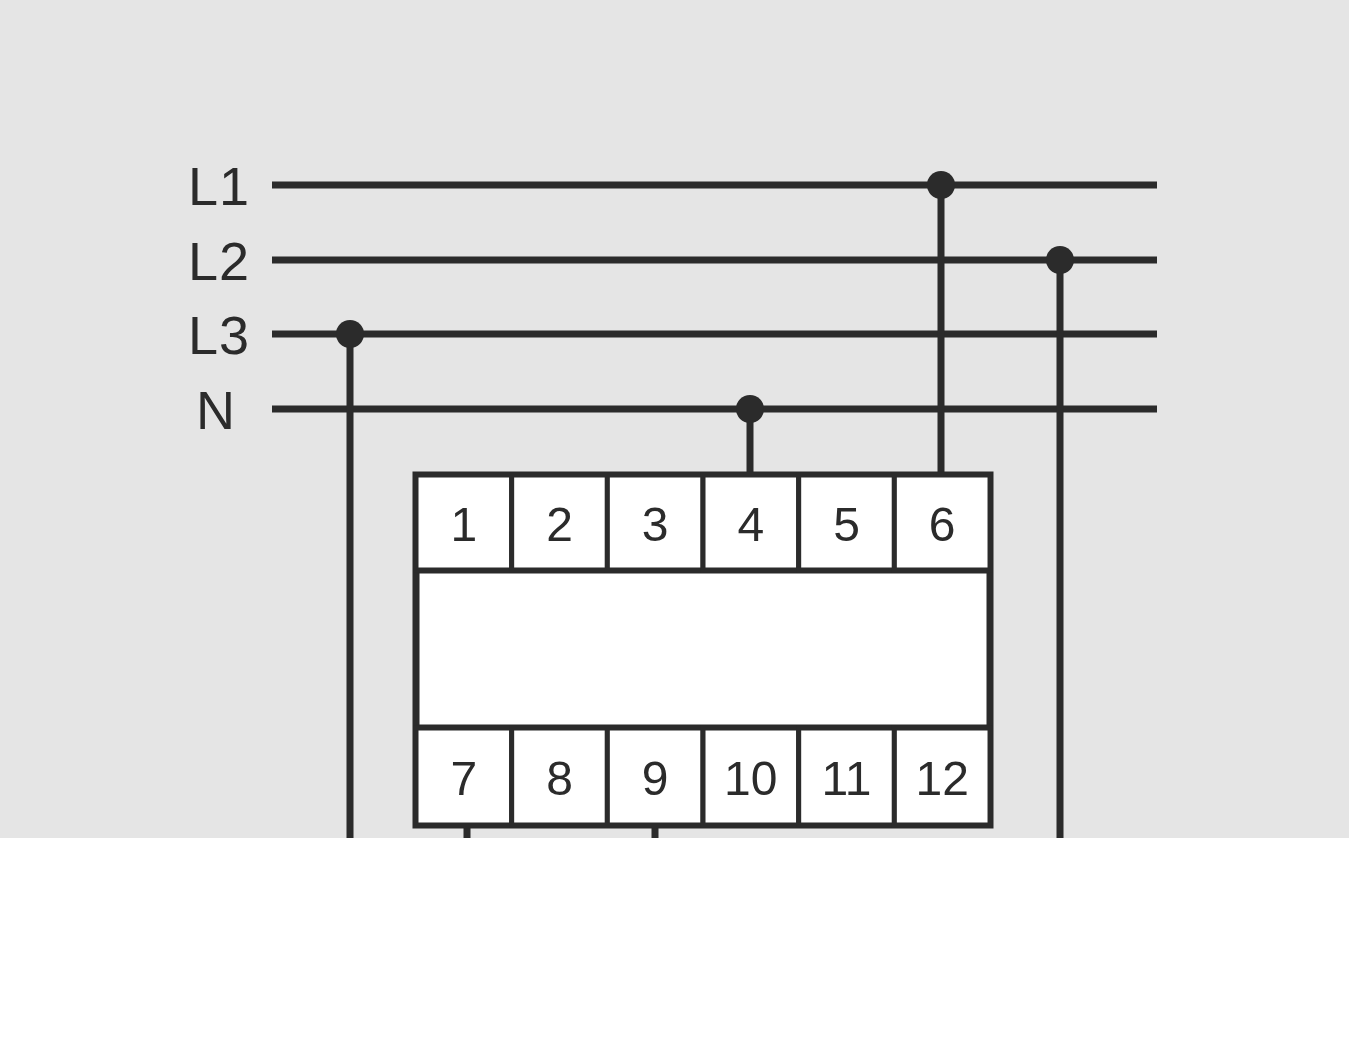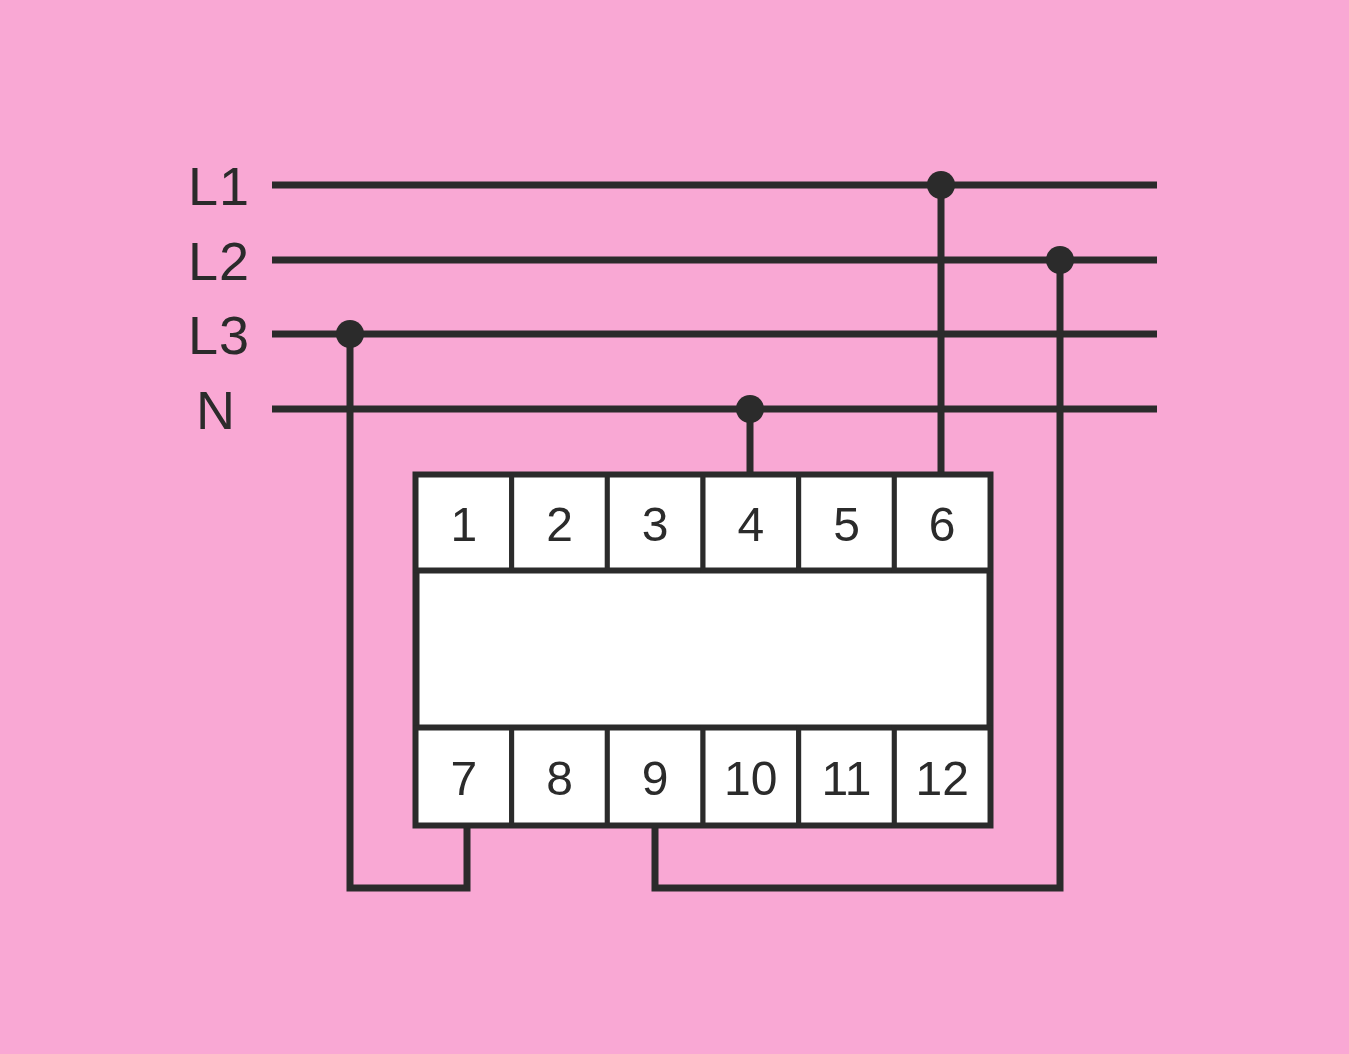--- a/index.html
+++ b/index.html
@@ -7,22 +7,22 @@
     margin: 0;
     padding: 0;
     background: #ffffff;
   }
   body {
     font-family: "Liberation Sans", sans-serif;
   }
   #diagram-root {
     position: relative;
     width: 1349px;
-    height: 1054px;
-    background: #f9a8d4;
+    height: 838px;
+    background: #e5e5e5;
     overflow: hidden;
   }
   #wiring-svg {
     display: block;
     width: 1349px;
     height: 1054px;
   }
   .bus-label {
     font-family: "Liberation Sans", sans-serif;
     font-size: 54px;

